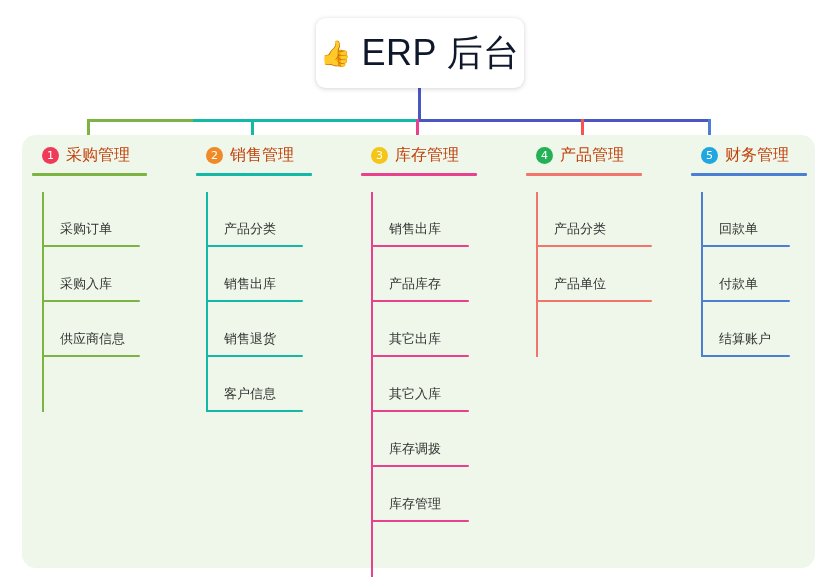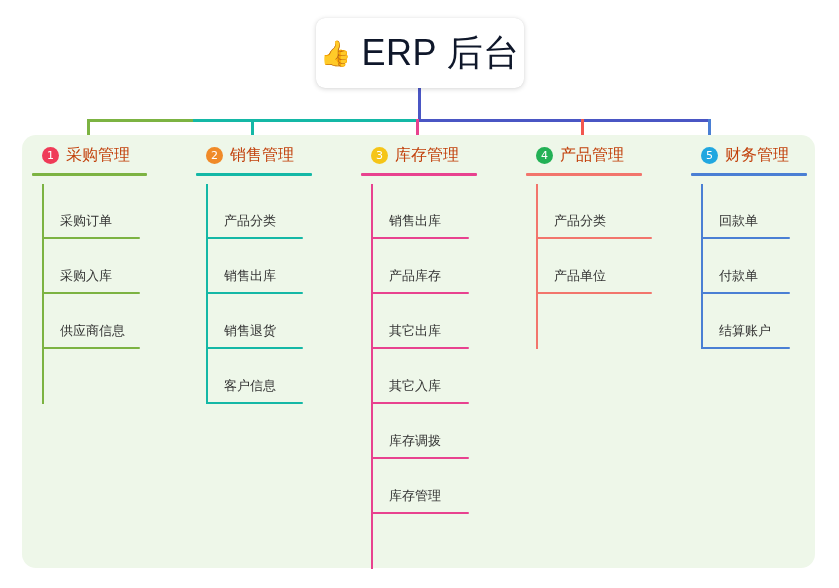--- a/index.html
+++ b/index.html
@@ -91,21 +91,21 @@
   }
   .col-rule {
     height: 3px;
     margin-top: 6px;
     border-radius: 1px;
   }
 
   
   .items {
     position: relative;
-    margin-top: 8px;
+    margin-top: 16px;
   }
   .trunk {
     position: absolute;
     left: 10px;
     top: 0;
     width: 2px;
   }
   .item {
     position: relative;
     height: 55px;

